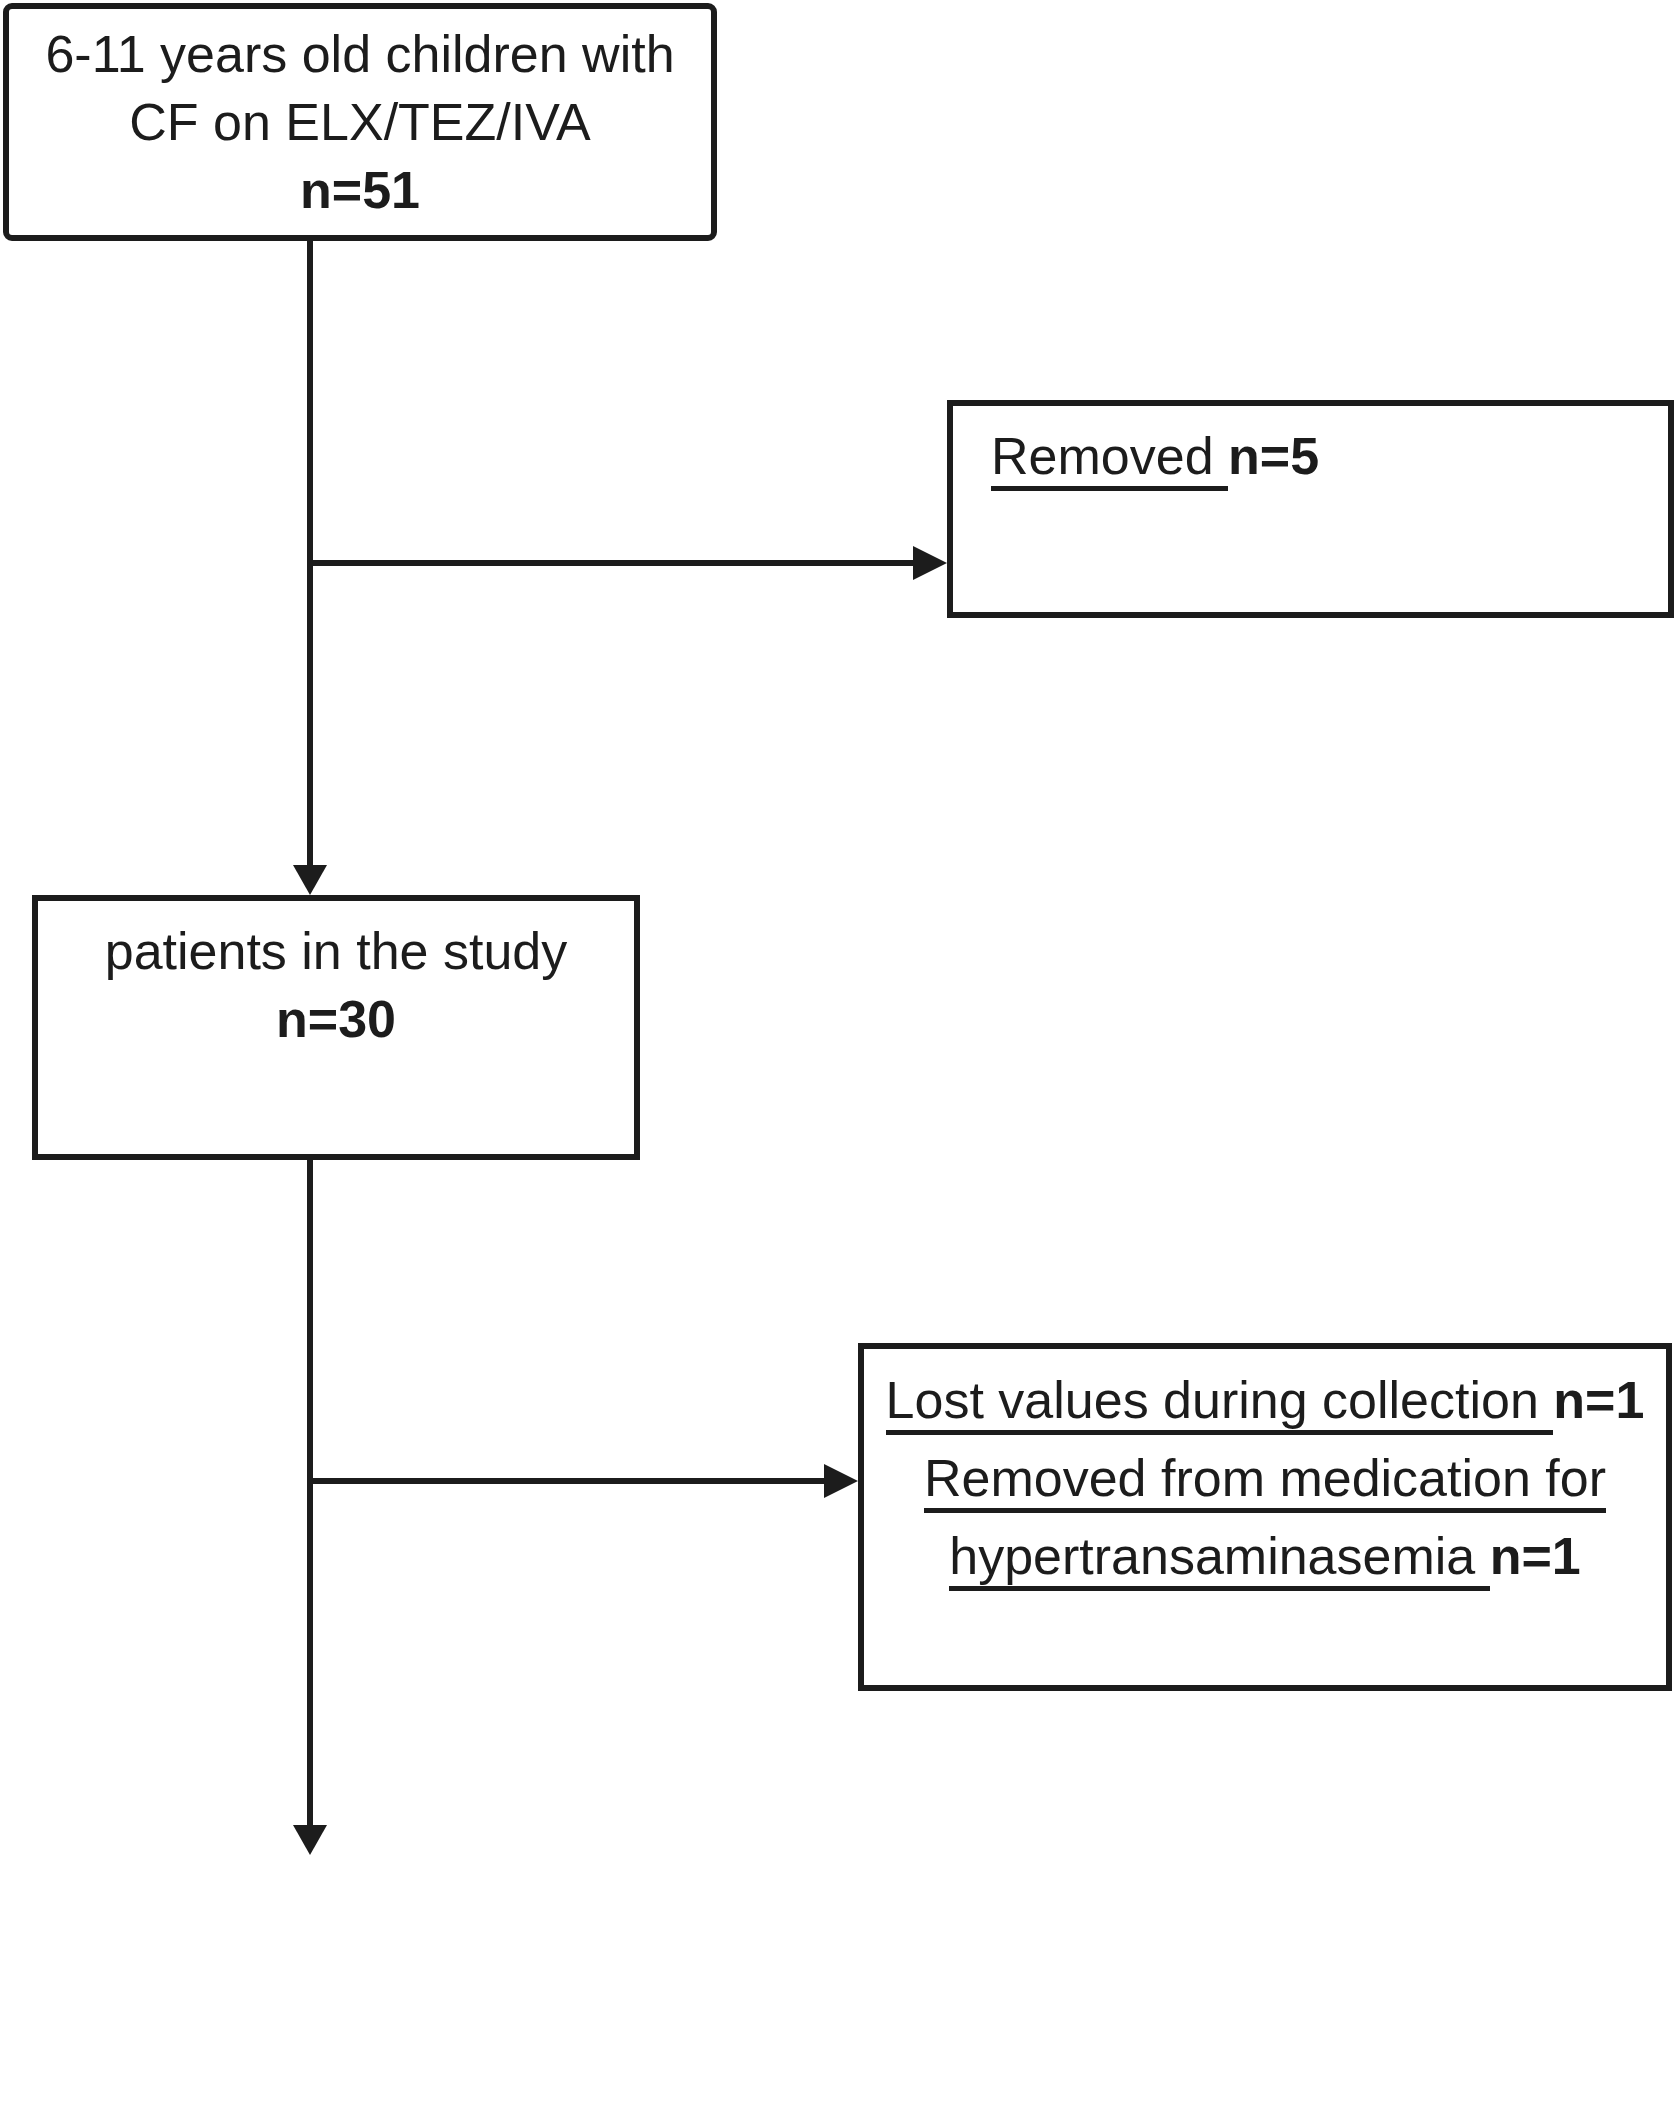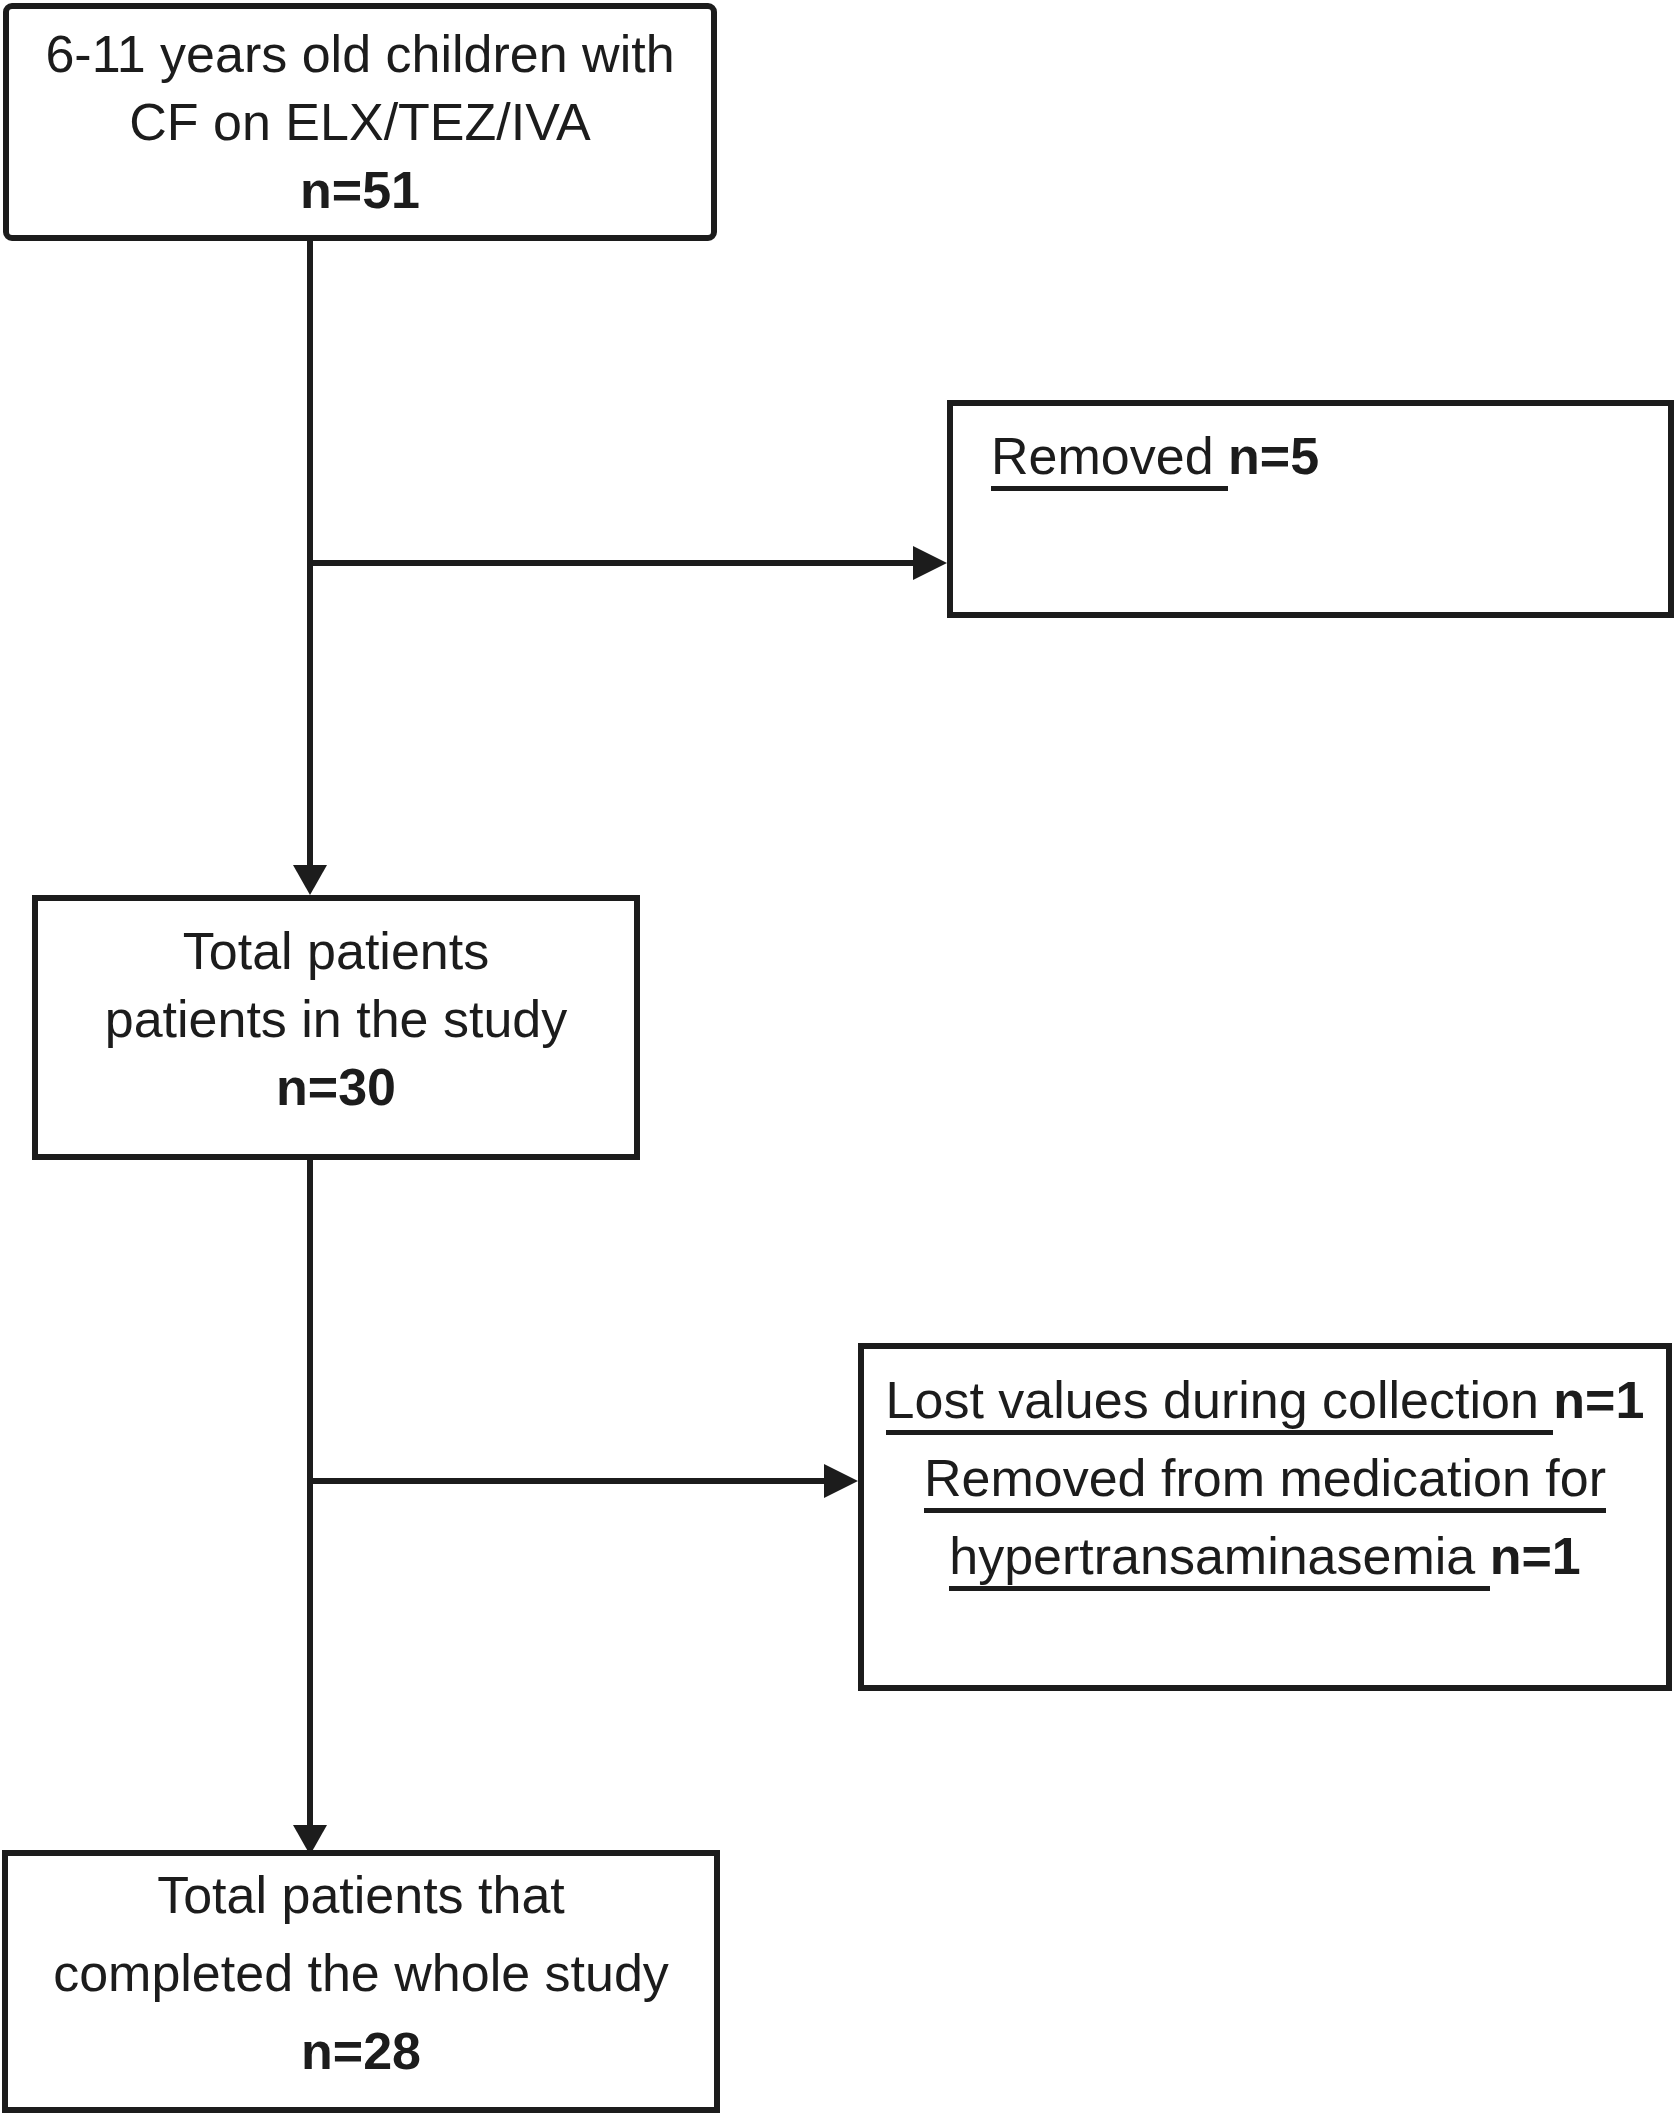--- a/index.html
+++ b/index.html
@@ -109,35 +109,29 @@
   <div class="arrowhead arrow-down ah-1"></div>
 
   <div class="line branch-1"></div>
   <div class="arrowhead arrow-right ah-3"></div>
 
   <div class="box box-refused">
     <div><span class="uline">Removed </span><span class="count">n=5</span></div>
   </div>
 
   <div class="box box-recruited centered">
-    <div>Total patients</div>
     <div>patients in the study</div>
     <div class="count">n=30</div>
   </div>
 
   <div class="line stem-2"></div>
   <div class="arrowhead arrow-down ah-2"></div>
 
   <div class="line branch-2"></div>
   <div class="arrowhead arrow-right ah-4"></div>
 
   <div class="box box-lost centered">
     <div><span class="uline">Lost values during collection </span><span class="count">n=1</span></div>
     <div><span class="uline">Removed from medication for hypertransaminasemia </span><span class="count">n=1</span></div>
   </div>
 
-  <div class="box box-completed centered">
-    <div>Total patients that</div>
-    <div>completed the whole study</div>
-    <div class="count">n=28</div>
-  </div>
 
 </div>
 
 </body></html>

